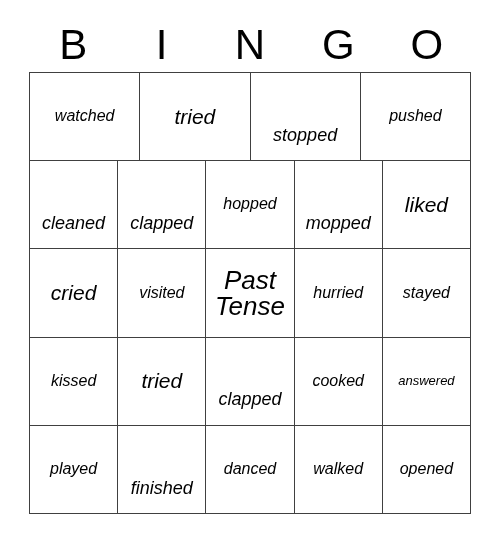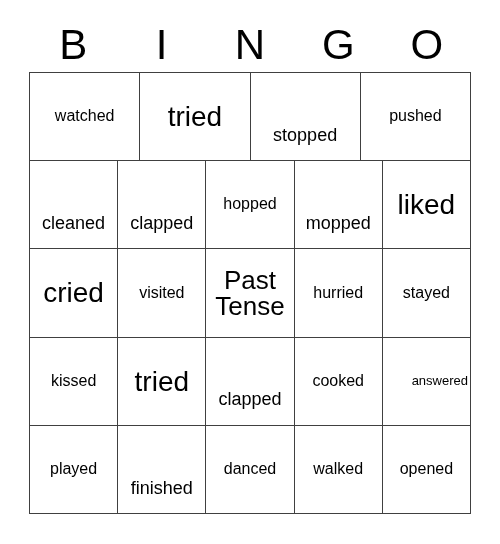--- a/index.html
+++ b/index.html
@@ -49,20 +49,21 @@
     left: 29px;
     top: 72px;
     width: 442px;
     height: 442px;
     box-sizing: border-box;
     border-top: 1px solid #404040;
     border-left: 1px solid #404040;
     display: flex;
     flex-direction: column;
     background: #0c4a6e;
+    font-style: italic;
   }
   .grid-row {
     flex: 1 1 0;
     display: flex;
     min-height: 0;
   }
   .grid-cell {
     flex: 1 1 0;
     box-sizing: border-box;
     border-right: 1px solid #404040;
@@ -79,26 +80,26 @@
     display: block;
     width: 100%;
     text-align: center;
     line-height: 1.04;
     color: #000000;
     white-space: normal;
     word-break: keep-all;
   }
 
   
-  .fs-xs { font-size: 13px; text-align: right; }
+  .fs-xs { font-size: 13px; }
   .fs-sm { font-size: 16px; }
   .fs-md { font-size: 18px; margin-top: 37px; }
   .fs-lg { font-size: 16px; }
   .fs-xl { font-size: 26px; }
-  .fs-xxl { font-size: 28px; }
+  .fs-xxl { font-size: 21px; }
 
   
   .free-space .cell-text {
     line-height: 1.0;
     text-align: center;
   }
 </style>
 </head>
 <body>
 

